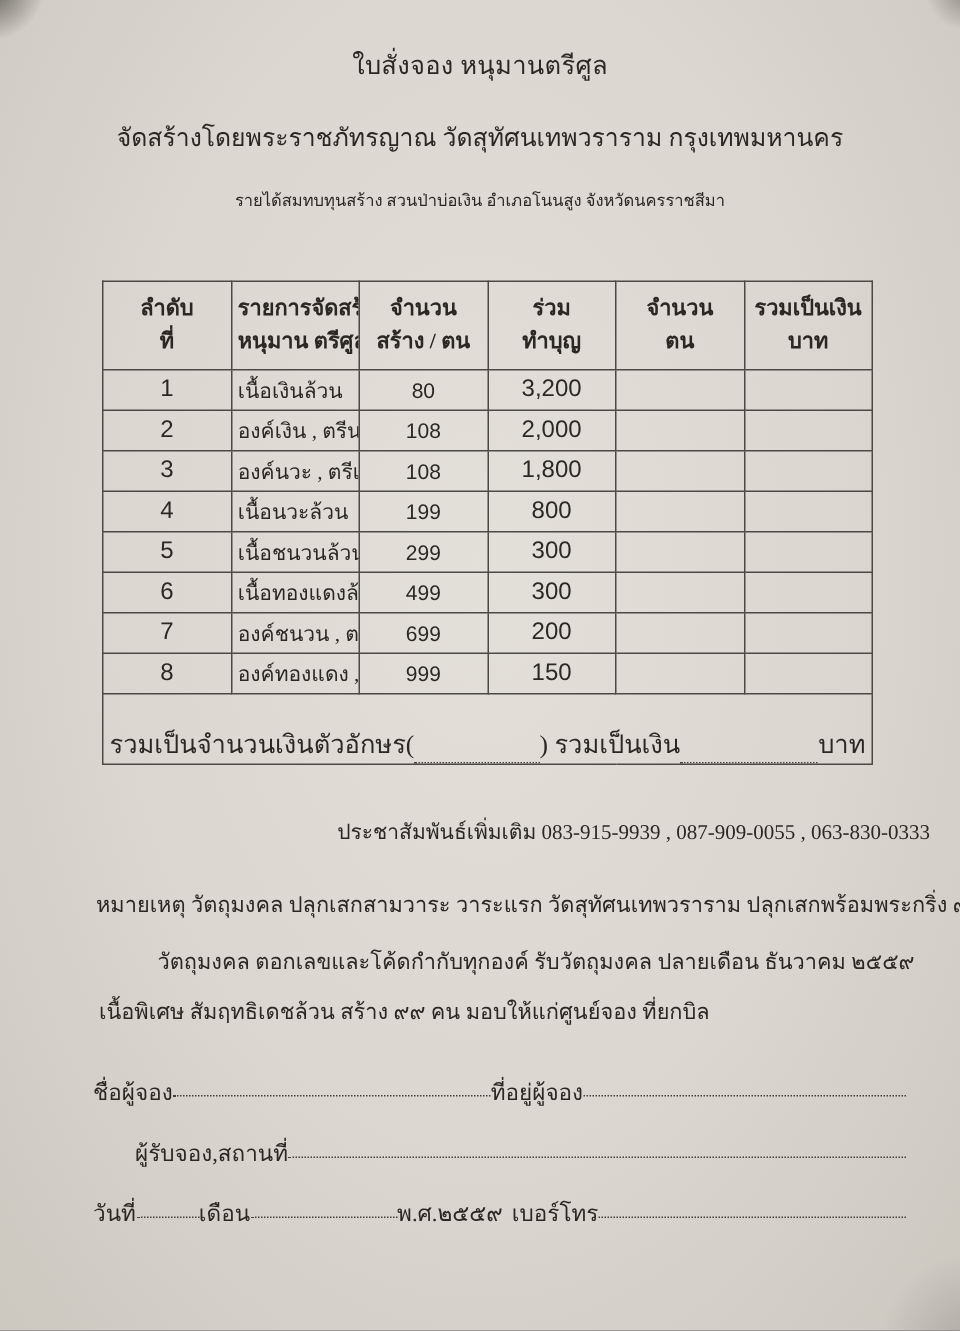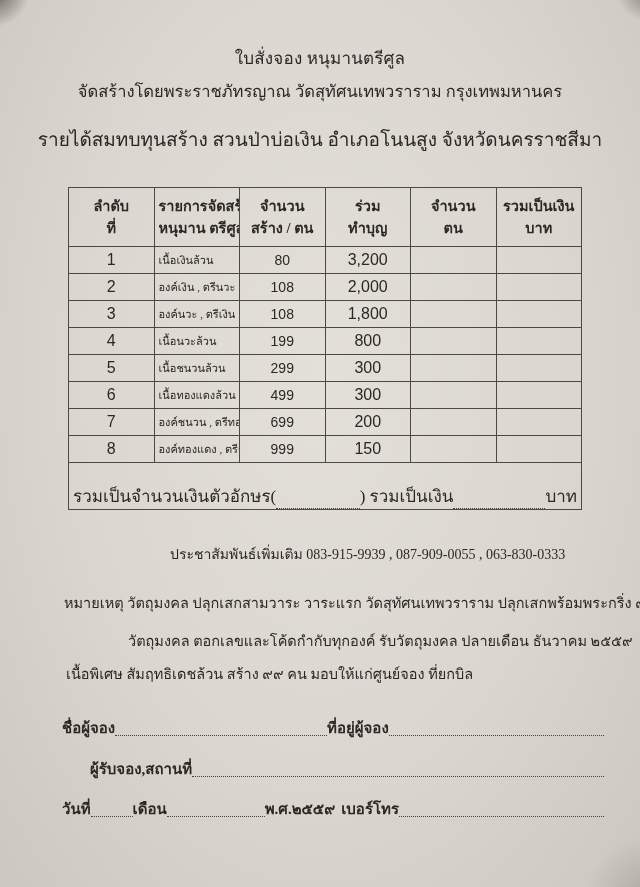--- a/index.html
+++ b/index.html
@@ -6,52 +6,52 @@
   .photo{
     position:relative;width:640px;height:887px;overflow:hidden;
     color:#2b2824;
     font-family:"Liberation Serif", serif;
     background:
       radial-gradient(circle at -1% -1%, rgba(45,42,38,.70) 0, rgba(45,42,38,0) 36px),
       radial-gradient(circle at 101% -1%, rgba(45,42,38,.45) 0, rgba(45,42,38,0) 30px),
       radial-gradient(circle at 101% 101%, rgba(45,42,38,.18) 0, rgba(45,42,38,0) 60px),
       radial-gradient(ellipse at 50% 42%, #e3e0d9 0%, #dbd7d0 55%, #ccc8c0 100%);
   }
-  .title{position:absolute;top:44px;left:0;width:100%;text-align:center;font-size:17px;letter-spacing:.2px;}
+  .title{position:absolute;top:29px;left:0;width:100%;text-align:center;font-size:17px;letter-spacing:.2px;}
   .sub1{position:absolute;top:78px;left:0;width:100%;text-align:center;font-size:16.5px;}
-  .sub2{position:absolute;top:124px;left:0;width:100%;text-align:center;font-size:19px;}
+  .sub2{position:absolute;top:124px;left:0;width:100%;text-align:center;font-size:11px;}
 
   table.order{
     position:absolute;left:68px;top:187px;width:514px;
     border-collapse:collapse;table-layout:fixed;
   }
   table.order td, table.order th{
     border:1.4px solid #4c4944;
     padding:0 4px;overflow:hidden;white-space:nowrap;
   }
   th{font-weight:bold;font-size:14.5px;line-height:1.55;vertical-align:middle;height:58px;}
   td.c-no{width:50px;text-align:center;font-size:16px;font-family:"Liberation Sans",sans-serif;}
-  td.c-item{width:158px;font-size:11px;padding-left:8px;}
+  td.c-item{width:158px;font-size:14px;padding-left:8px;}
   td.c-qty{width:74px;text-align:center;font-size:14px;font-family:"Liberation Sans",sans-serif;}
   td.c-price{width:66px;text-align:center;font-size:16px;font-family:"Liberation Sans",sans-serif;}
   td.c-amt{width:48px;}
   td.c-total{width:110px;}
   tr.data-row td{height:26px;}
   td.total-cell{height:46px;vertical-align:bottom;padding:0 6px 7px 6px;}
   .totalrow{display:flex;align-items:flex-end;font-size:17px;white-space:nowrap;}
   .dots{border-bottom:1.6px dotted #45413b;height:13px;display:inline-block;}
   .grow{flex:1 1 auto;}
 
-  .contact{position:absolute;top:543px;left:170px;right:20px;text-align:left;font-size:14px;}
+  .contact{position:absolute;top:543px;left:170px;right:20px;text-align:right;font-size:14px;}
   .note{position:absolute;font-size:14.5px;white-space:nowrap;}
   .note1{top:591px;left:64px;}
-  .note2{top:629px;left:128px;}
+  .note2{top:629px;left:105px;}
   .note3{top:662px;left:66px;font-family:Liberation Serif, serif;}
 
-  .form-line{position:absolute;left:62px;right:36px;display:flex;align-items:center;font-size:15px;white-space:nowrap;font-weight:bold;}
+  .form-line{position:absolute;left:62px;right:36px;display:flex;align-items:flex-start;font-size:15px;white-space:nowrap;}
   .f1{top:716px;}
   .f2{top:757px;margin-left:28px;}
   .f3{top:797px;}
   .form-line .dots{height:14px;}
 </style>
 </head>
 <body>
 
 <div class="photo">
 

